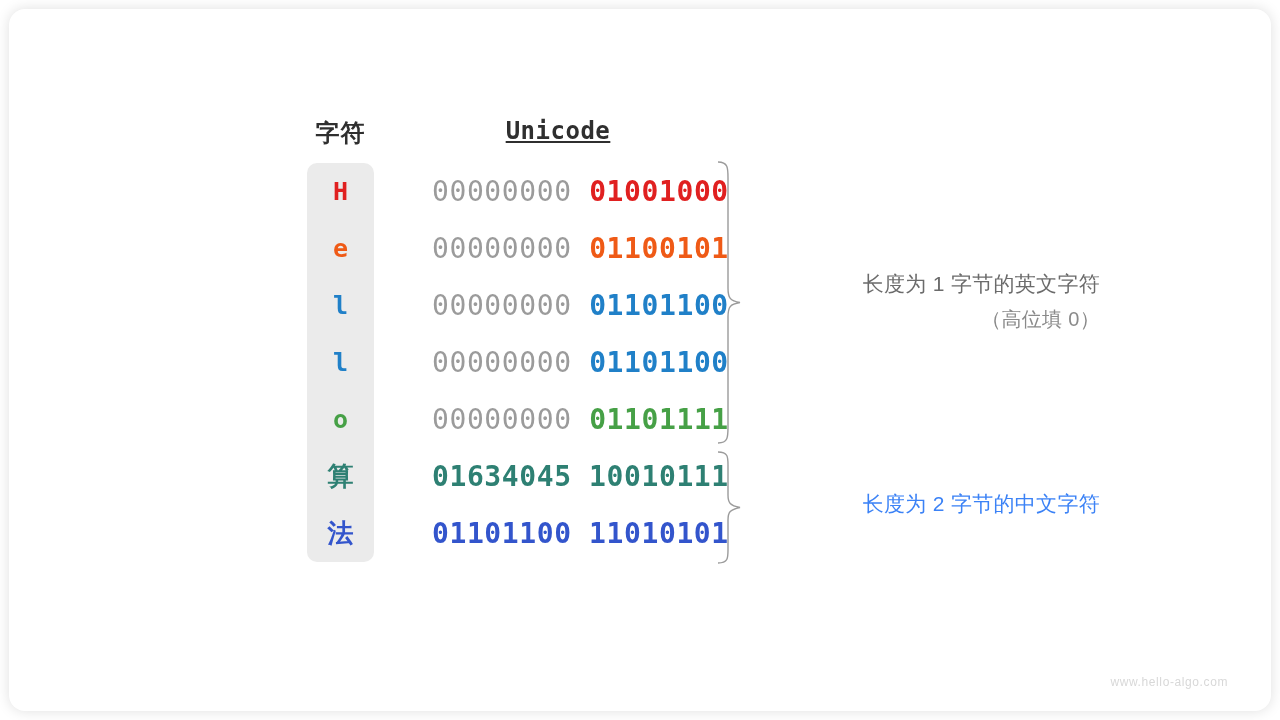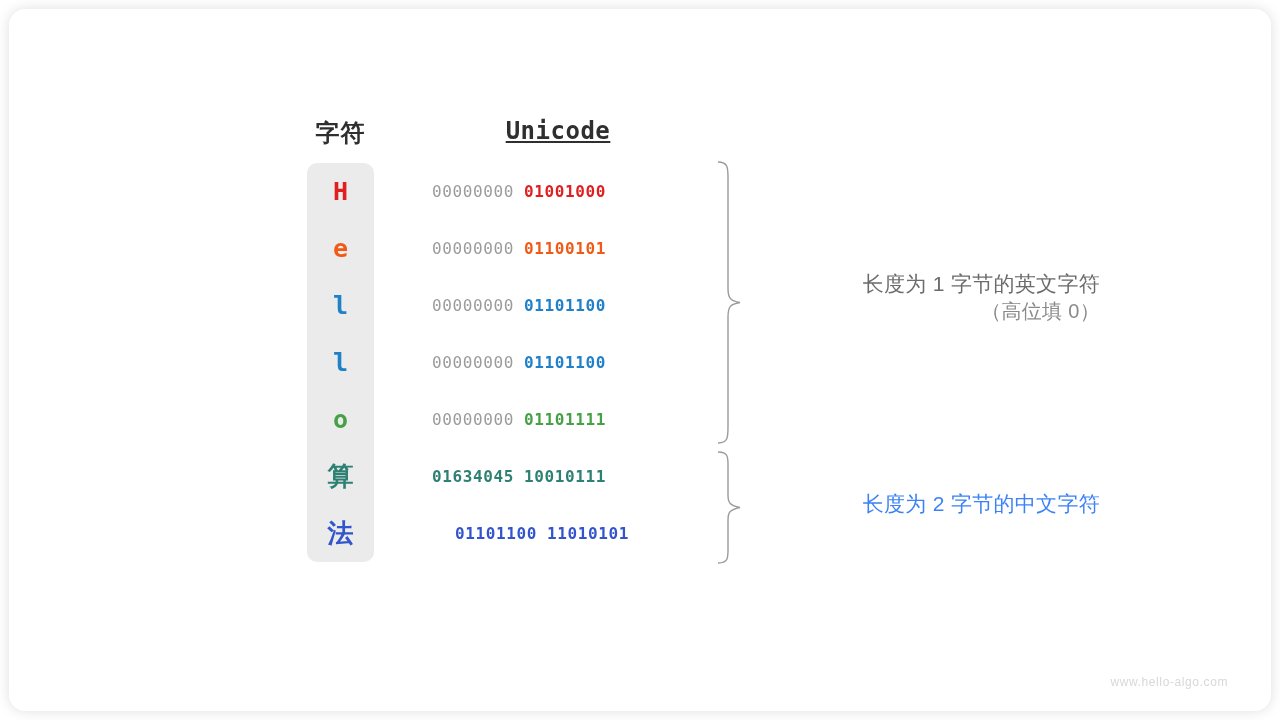--- a/index.html
+++ b/index.html
@@ -91,24 +91,24 @@
   .row-char.cjk {
     font-family: "Liberation Sans", "DejaVu Sans", sans-serif;
     font-size: 26px;
   }
   .row-bits {
     position: absolute;
     left: 432px;
     width: 252px;
     height: 57px;
     line-height: 57px;
-    text-align: left;
+    text-align: right;
     white-space: pre;
     font-family: "DejaVu Sans Mono", "Liberation Mono", monospace;
-    font-size: 16px;
+    font-size: 28px;
     letter-spacing: 0.6px;
   }
   .bits-hi {
     color: #9b9b9b;
     font-weight: normal;
   }
   .bits-lo {
     font-weight: bold;
   }
 
@@ -127,20 +127,21 @@
     position: absolute;
     text-align: right;
     color: #6b6b6b;
     font-family: "Liberation Sans", "DejaVu Sans", sans-serif;
     font-size: 21px;
     white-space: nowrap;
     letter-spacing: 0.3px;
   }
   .annot .sub {
     display: block;
+    margin-top: 8px;
     font-size: 20px;
     color: #8a8a8a;
   }
 
   
   #watermark {
     position: absolute;
     right: 52px;
     bottom: 31px;
     font-family: Liberation Sans, sans-serif;
@@ -182,21 +183,21 @@
       <div class="row" style="top: 391px;">
         <div class="row-char" style="top: 0px; color: rgb(70, 160, 70);">o</div>
         <div class="row-bits" style="top: 0px;"><span class="bits-hi" style="color: rgb(155, 155, 155);">00000000</span><span> </span><span class="bits-lo" style="color: rgb(70, 160, 70);">01101111</span></div>
       </div>
       <div class="row" style="top: 448px;">
         <div class="row-char cjk" style="top: 0px; color: rgb(46, 128, 115);">算</div>
         <div class="row-bits" style="top: 0px;"><span class="bits-hi" style="color: rgb(155, 155, 155);"></span><span></span><span class="bits-lo" style="color: rgb(46, 128, 115);">01634045 10010111</span></div>
       </div>
       <div class="row" style="top: 505px;">
         <div class="row-char cjk" style="top: 0px; color: rgb(51, 85, 204);">法</div>
-        <div class="row-bits" style="top: 0px;"><span class="bits-hi" style="color: rgb(155, 155, 155);"></span><span></span><span class="bits-lo" style="color: rgb(51, 85, 204); margin-left: 23px;">01101100 11010101</span></div>
+        <div class="row-bits" style="top: 0px;"><span class="bits-hi" style="color: rgb(155, 155, 155);"></span><span></span><span class="bits-lo" style="color: rgb(51, 85, 204);">01101100 11010101</span></div>
       </div>
     </div>
 
   <svg class="brace-svg" id="brace-1" style="left:716px; top:160px;" width="30" height="285" viewBox="0 0 30 285">
     <path class="brace-path" d="M 2 2
              C 12 2, 12 8, 12 18
              L 12 128
              C 12 138, 14 141, 24 142.5
              C 14 144, 12 147, 12 157
              L 12 267

